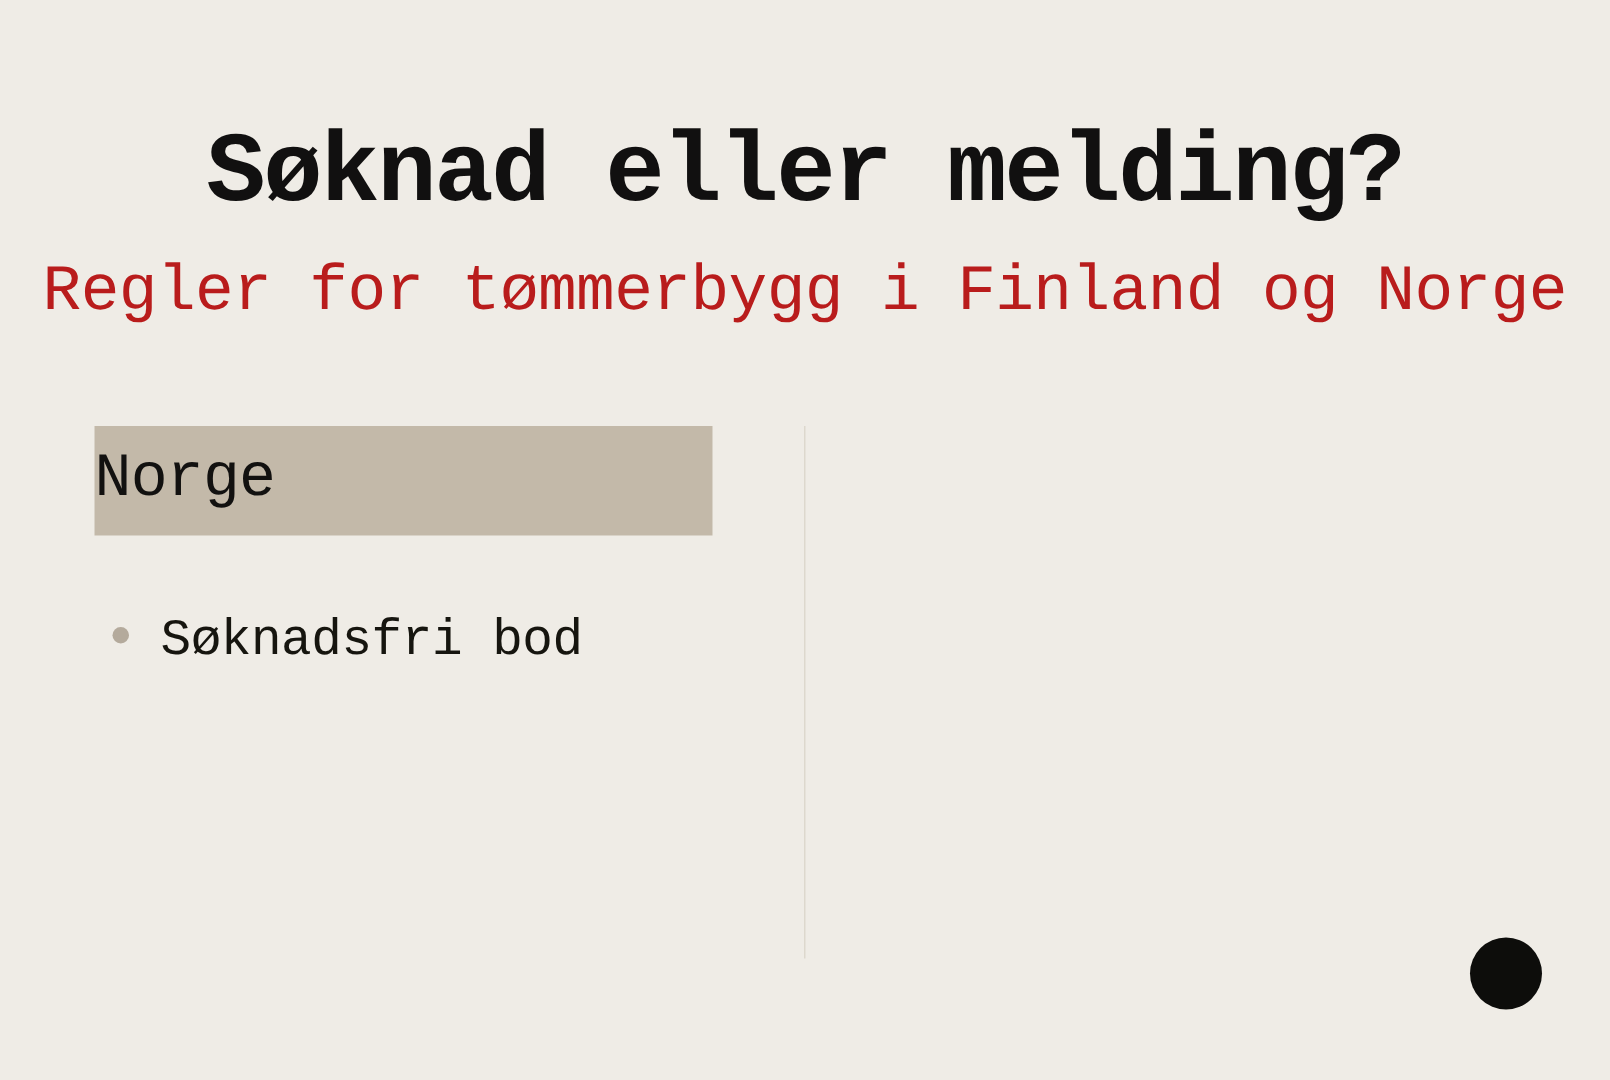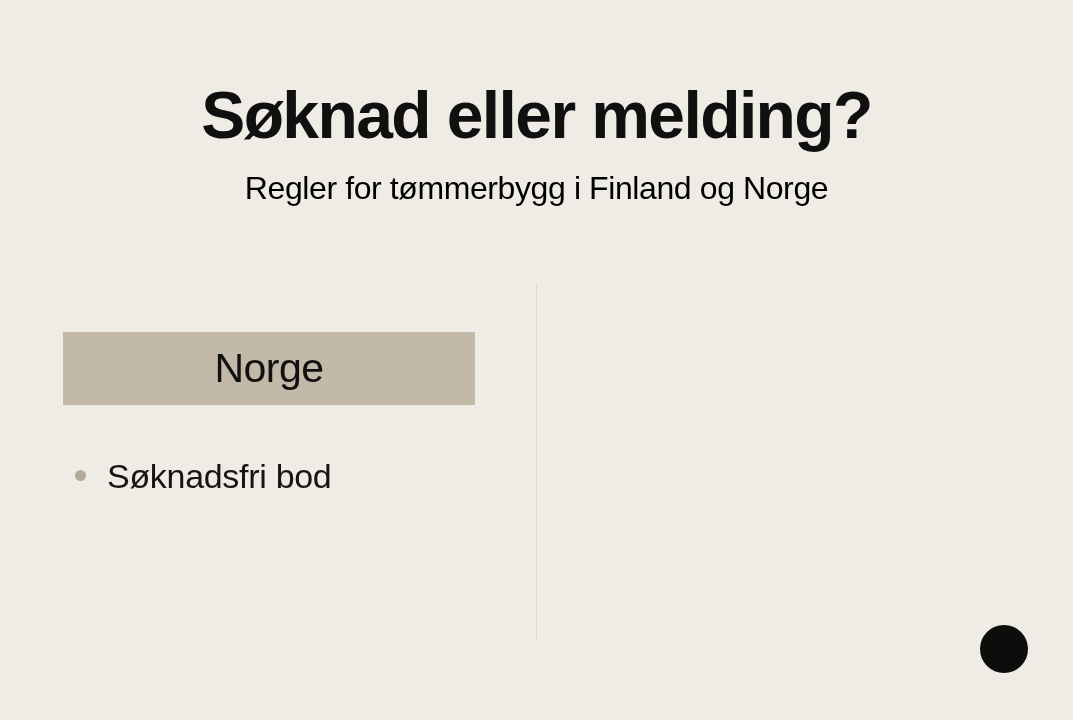--- a/index.html
+++ b/index.html
@@ -15,20 +15,21 @@
     color: #16150f;
     overflow: hidden;
     position: relative;
   }
 
   .slide {
     position: relative;
     width: 1073px;
     height: 720px;
     box-sizing: border-box;
+    font-family: Liberation Mono, monospace;
   }
 
   
   .header {
     position: absolute;
     left: 0;
     top: 0;
     width: 1073px;
     text-align: center;
     padding-top: 82px;
@@ -40,25 +41,25 @@
     font-weight: 700;
     letter-spacing: -1.6px;
     line-height: 1.02;
     color: #111010;
     white-space: nowrap;
   }
 
   .subtitle {
     margin: 0;
     padding-top: 22px;
-    font-size: 32px;
+    font-size: 43px;
     font-weight: 400;
     letter-spacing: -0.4px;
     line-height: 1.1;
-    color: #000000;
+    color: #b91c1c;
     white-space: nowrap;
   }
 
   
   .columns {
     position: absolute;
     left: 0;
     top: 284px;
     width: 1073px;
     height: 360px;
@@ -78,22 +79,21 @@
     top: 0;
   }
   .column-left  { left: 63px;  width: 412px; }
   .column-right { left: 600px; width: 412px; }
 
   .column-header {
     height: 73px;
     background: #c3b9a9;
     display: flex;
     align-items: center;
-    justify-content: center;
-    margin-top: 48px;
+    justify-content: flex-start;
   }
 
   .column-header-label {
     font-size: 41px;
     font-weight: 400;
     letter-spacing: -0.5px;
     color: #121110;
     line-height: 1;
   }
 

